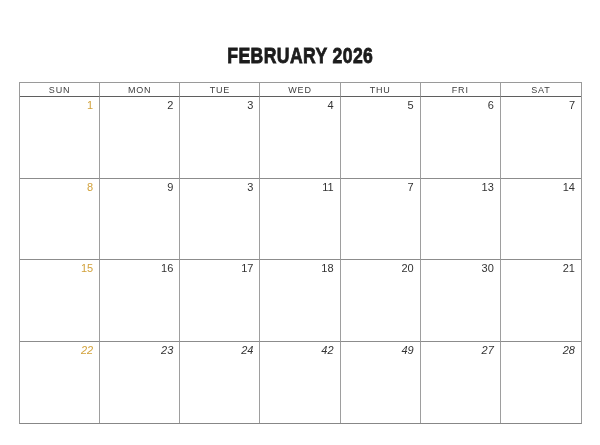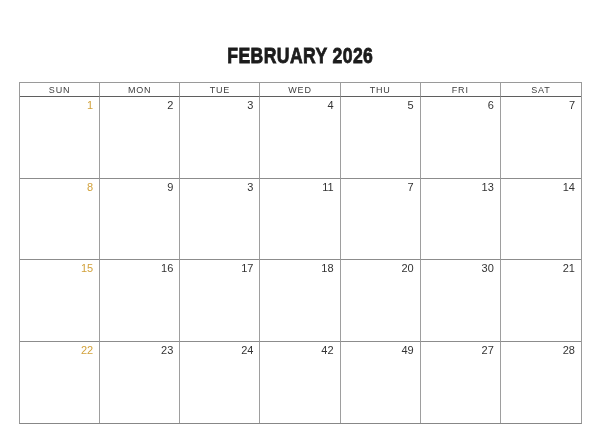--- a/index.html
+++ b/index.html
@@ -65,21 +65,21 @@
     box-sizing: border-box;
     border-right: 1px solid #9e9e9e;
     border-bottom: 1px solid #8c8c8c;
     text-align: right;
     padding: 2px 6px 0 0;
     font-size: 11px;
     line-height: 13px;
     color: var(--number-color, #333333);
   }
   .lastcol { border-right: none; }
-  .lastrow { border-bottom: none; }
+  .lastrow { border-bottom: none; font-style: italic; }
   .sunday { color: var(--sunday-color, #d2a23c); }
 </style>
 </head>
 <body>
 
 <div class="page">
   <h1 class="title">
     <span class="condense">FEBRUARY 2026</span>
   </h1>
   <div class="calendar">

